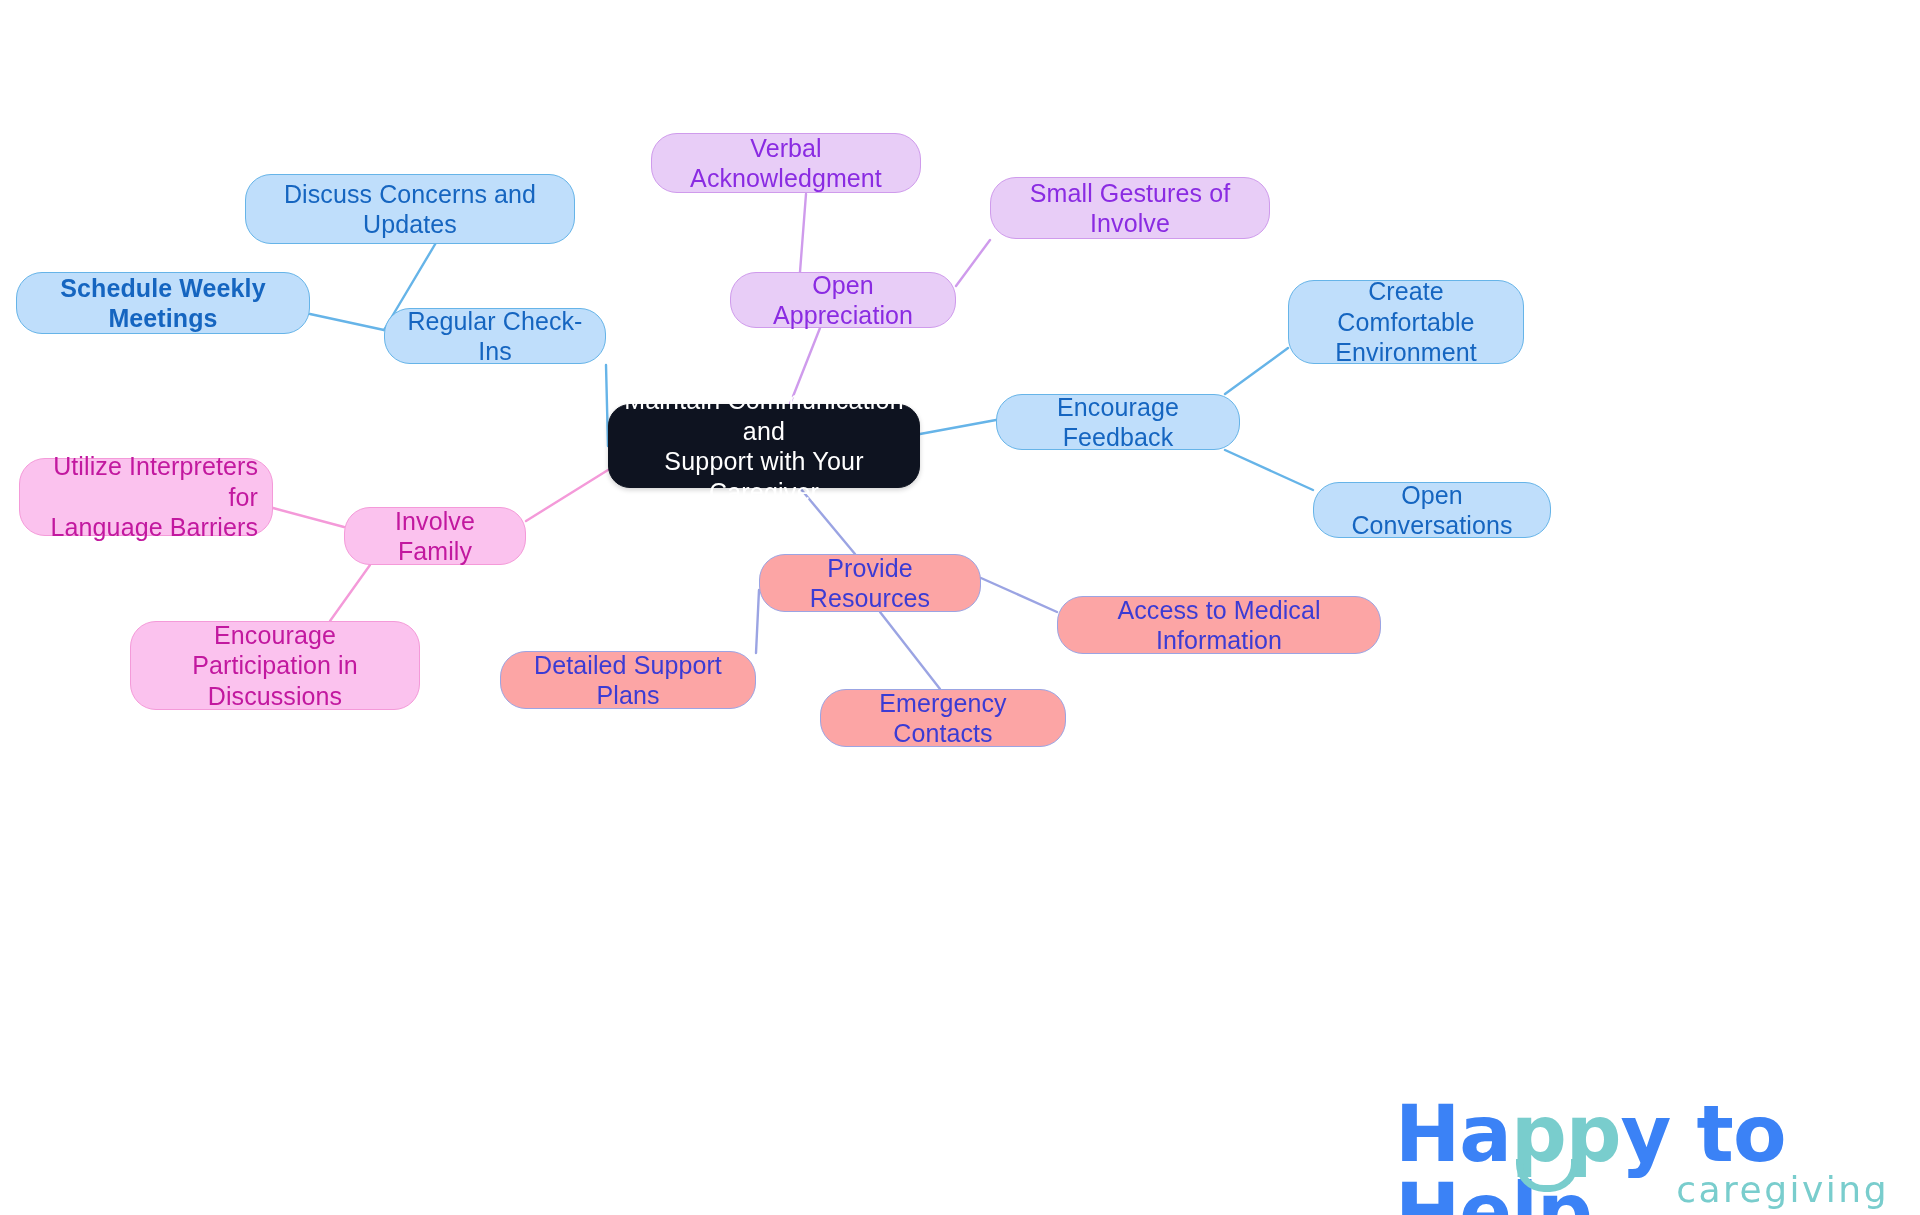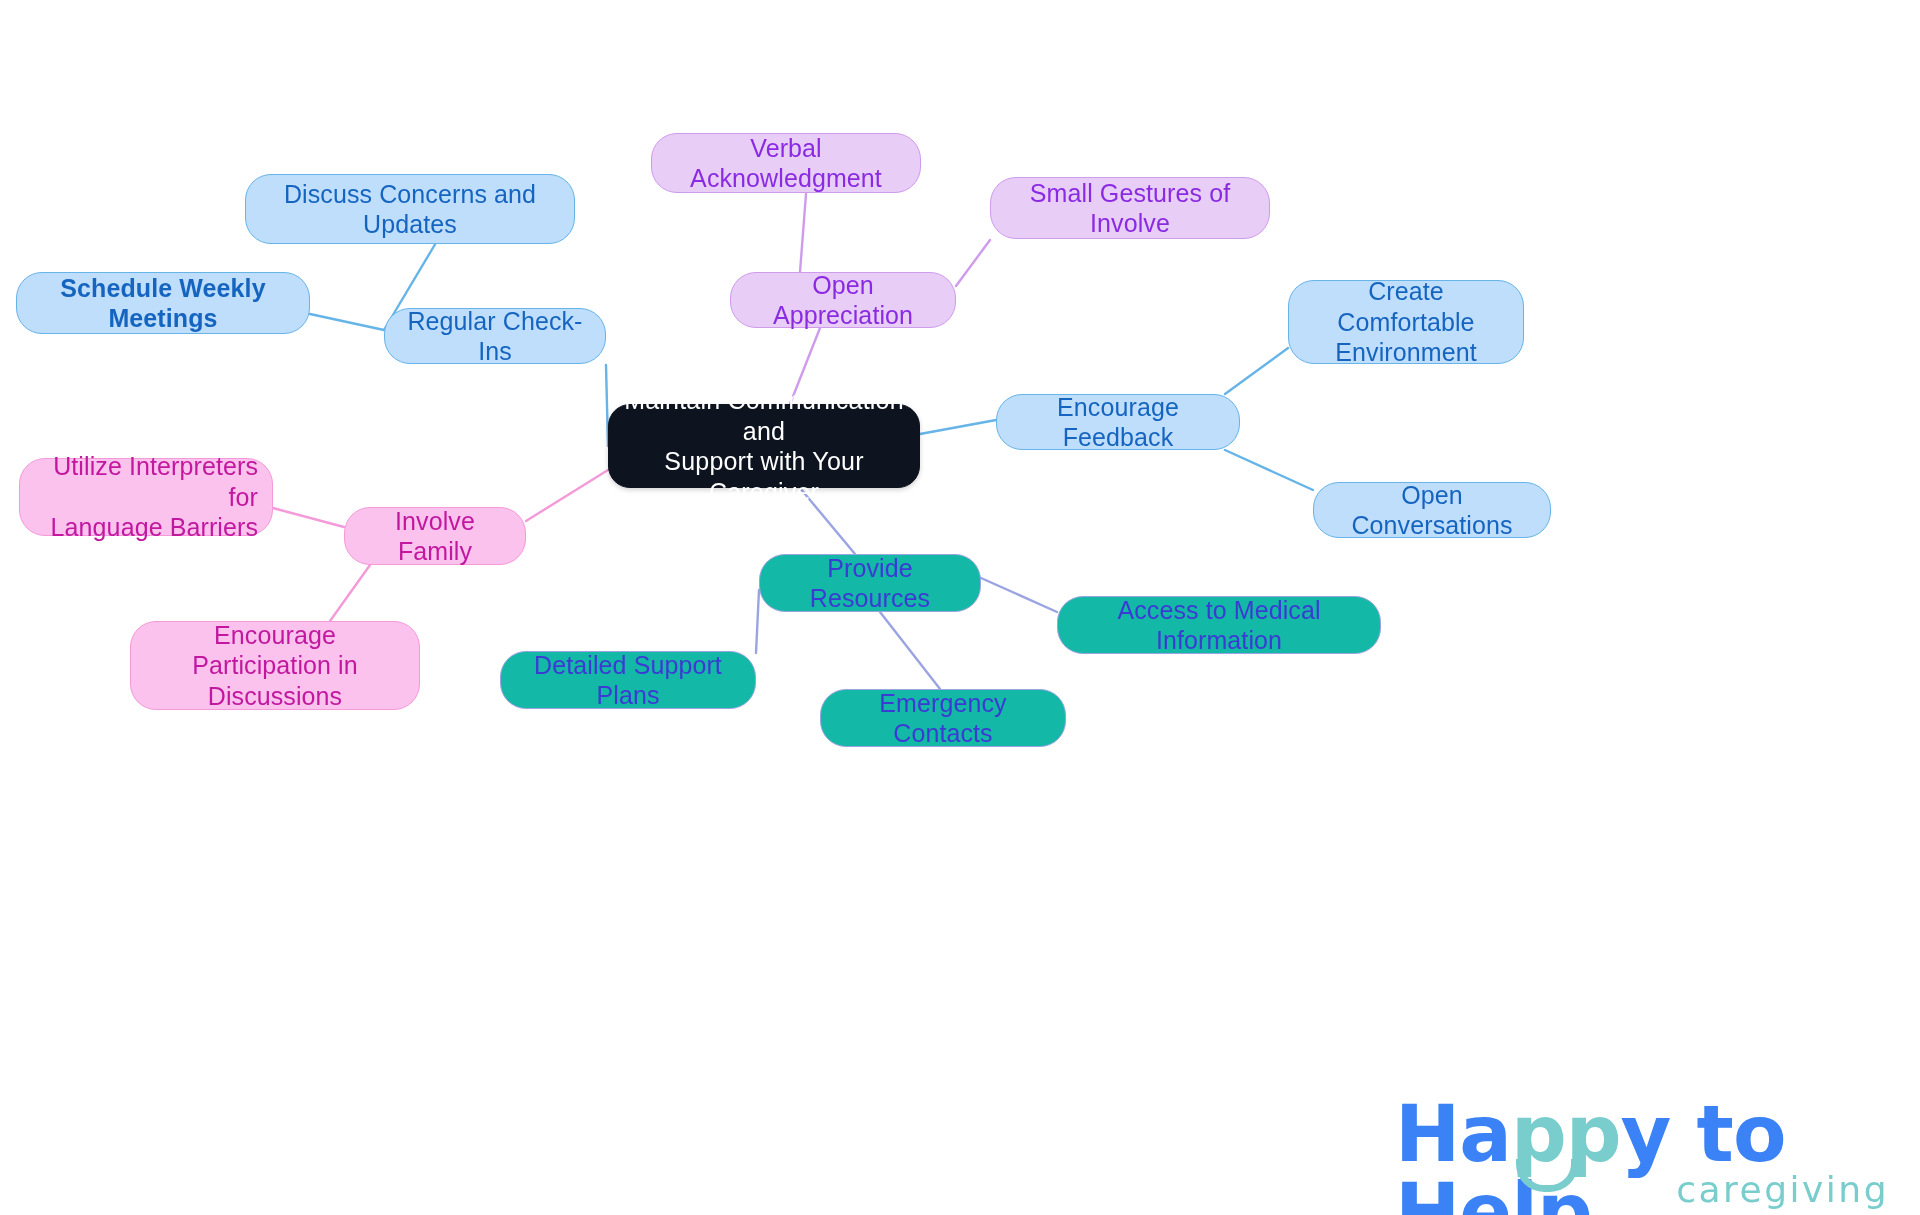--- a/index.html
+++ b/index.html
@@ -65,21 +65,21 @@
   }
 
   .node.purple {
     background: #e8cdf7;
     border-color: #cf9bec;
     color: #8a2be2;
     font-size: 25px;
   }
 
   .node.periwinkle {
-    background: #14b8a6;
+    background: #fca5a5;
     border-color: #9ba4e3;
     color: #3b3bd4;
     font-size: 25px;
   }
 
   .node.pink {
     background: #fbc2ee;
     border-color: #f49ad9;
     color: #c2189f;
     font-size: 25px;

